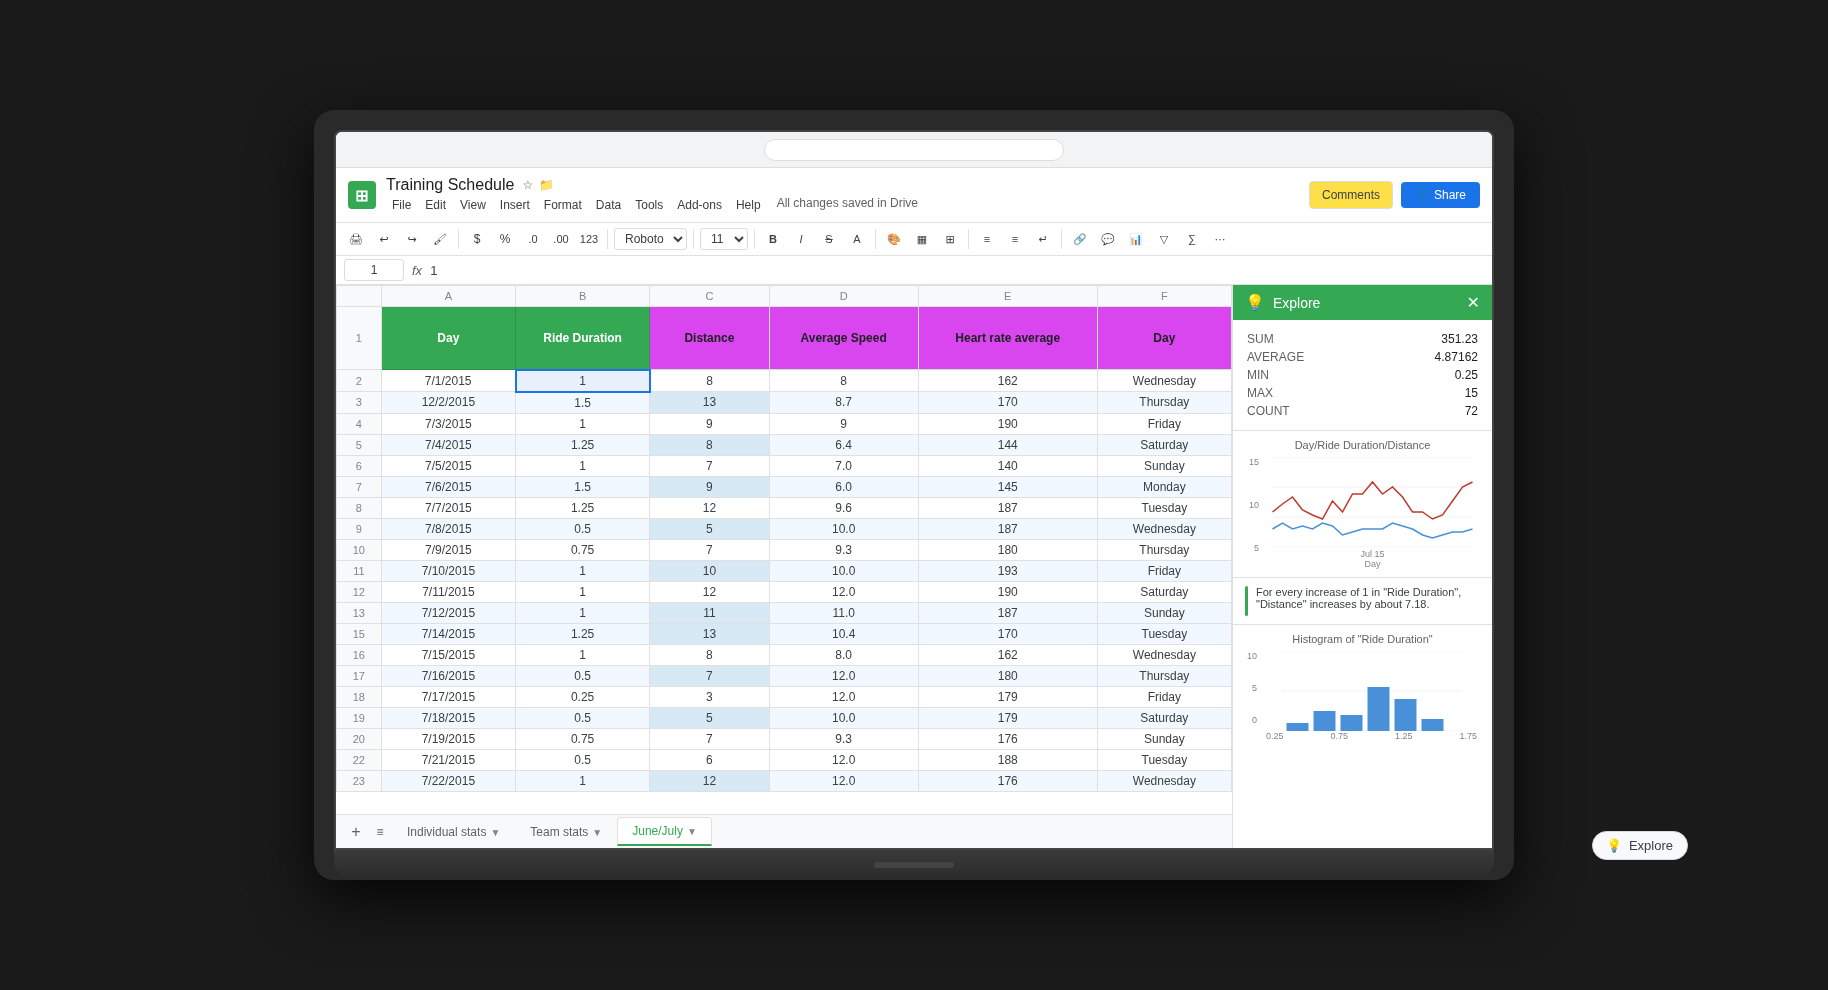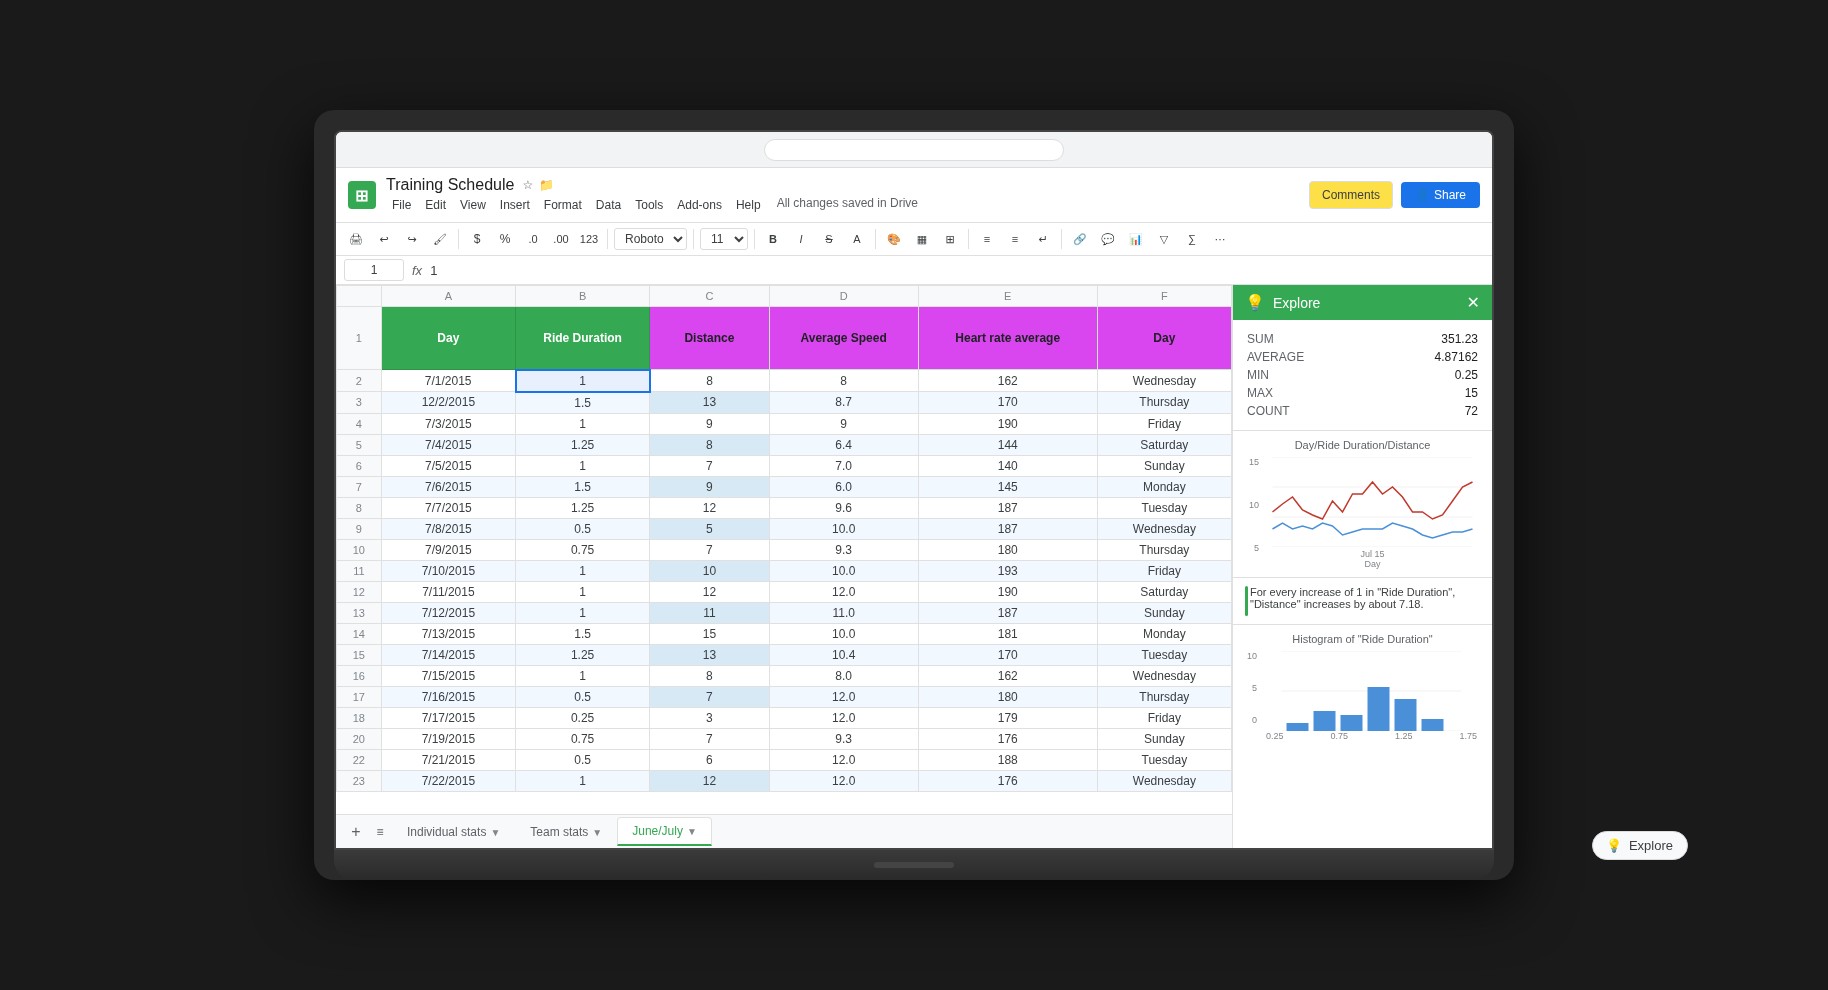--- a/index.html
+++ b/index.html
@@ -418,21 +418,21 @@
       margin-bottom: 6px;
     }
 
     .explore-insight {
       padding: 8px 12px;
       font-size: 11px;
       color: #3c4043;
       border-bottom: 1px solid #e0e0e0;
       display: flex;
       align-items: flex-start;
-      gap: 2px;
+      gap: 8px;
     }
     .insight-bar {
       width: 3px;
       min-height: 30px;
       background: #34a853;
       border-radius: 2px;
       flex-shrink: 0;
     }
 
     
@@ -703,29 +703,20 @@
                   <tr>
                     <td class="row-header">13</td>
                     <td class="cell cell-light">7/12/2015</td>
                     <td class="cell cell-light">1</td>
                     <td class="cell cell-highlight">11</td>
                     <td class="cell cell-light">11.0</td>
                     <td class="cell cell-light">187</td>
                     <td class="cell cell-light">Sunday</td>
                   </tr>
                   <tr>
-                    <td class="row-header">14</td>
-                    <td class="cell cell-white">7/13/2015</td>
-                    <td class="cell cell-white">1.5</td>
-                    <td class="cell cell-white">15</td>
-                    <td class="cell cell-white">10.0</td>
-                    <td class="cell cell-white">181</td>
-                    <td class="cell cell-white">Monday</td>
-                  </tr>
-                  <tr>
                     <td class="row-header">15</td>
                     <td class="cell cell-light">7/14/2015</td>
                     <td class="cell cell-light">1.25</td>
                     <td class="cell cell-highlight">13</td>
                     <td class="cell cell-light">10.4</td>
                     <td class="cell cell-light">170</td>
                     <td class="cell cell-light">Tuesday</td>
                   </tr>
                   <tr>
                     <td class="row-header">16</td>
@@ -746,20 +737,29 @@
                     <td class="cell cell-light">Thursday</td>
                   </tr>
                   <tr>
                     <td class="row-header">18</td>
                     <td class="cell cell-white">7/17/2015</td>
                     <td class="cell cell-white">0.25</td>
                     <td class="cell cell-white">3</td>
                     <td class="cell cell-white">12.0</td>
                     <td class="cell cell-white">179</td>
                     <td class="cell cell-white">Friday</td>
+                  </tr>
+                  <tr>
+                    <td class="row-header">19</td>
+                    <td class="cell cell-light">7/18/2015</td>
+                    <td class="cell cell-light">0.5</td>
+                    <td class="cell cell-highlight">5</td>
+                    <td class="cell cell-light">10.0</td>
+                    <td class="cell cell-light">179</td>
+                    <td class="cell cell-light">Saturday</td>
                   </tr>
                   <tr>
                     <td class="row-header">20</td>
                     <td class="cell cell-white">7/19/2015</td>
                     <td class="cell cell-white">0.75</td>
                     <td class="cell cell-white">7</td>
                     <td class="cell cell-white">9.3</td>
                     <td class="cell cell-white">176</td>
                     <td class="cell cell-white">Sunday</td>
                   </tr>

